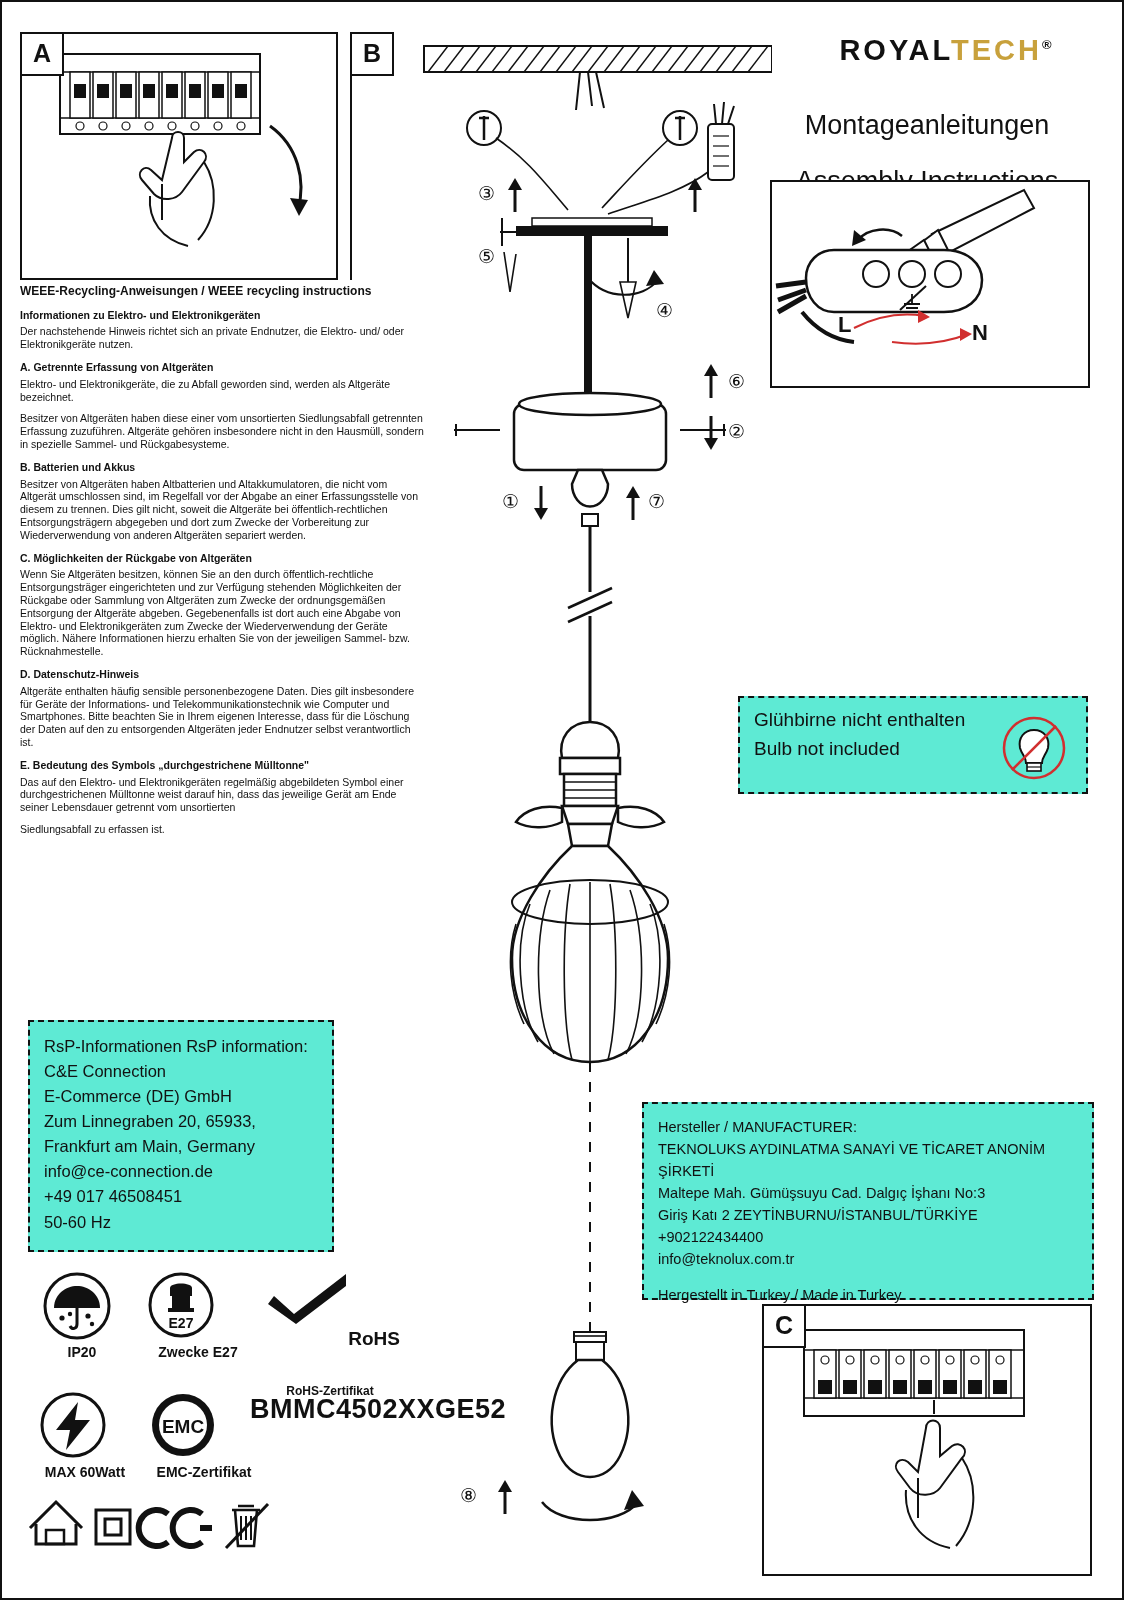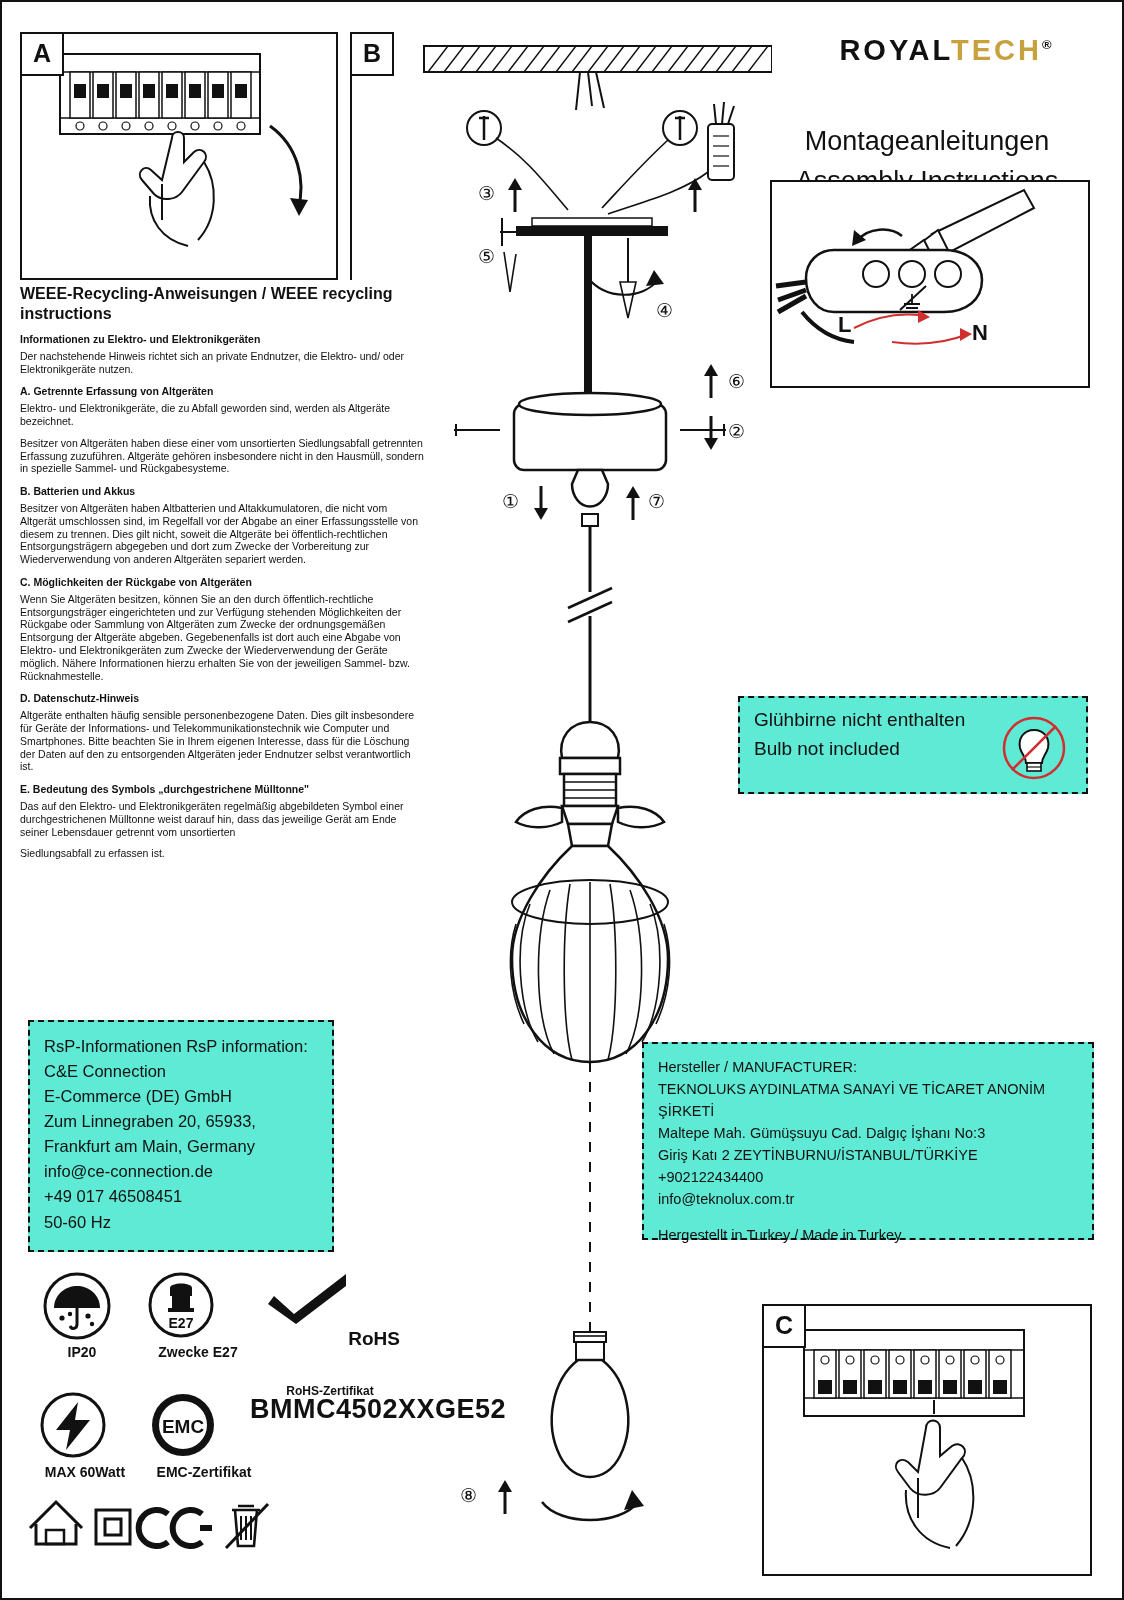--- a/index.html
+++ b/index.html
@@ -24,21 +24,21 @@
     font-size:29px; font-weight:bold; letter-spacing:3px;
   }
   .brand .royal { color:#111; }
   .brand .tech { color:#c8a13c; }
   .brand .reg { font-size:13px; vertical-align:super; }
 
   .title-de, .title-en {
     left:760px; width:330px; text-align:center;
     font-size:27px; color:#111;
   }
-  .title-de { top:108px;margin-top:16px; }
+  .title-de { top:108px; }
   .title-en { top:135px;margin-top:29px; }
 
   
   .badge {
     width:40px; height:40px; border:2px solid #111; background:#fff;
     font-size:25px; font-weight:bold; text-align:center; line-height:38px;
     z-index:5;
   }
 
   
@@ -48,34 +48,34 @@
   }
   .panelB-rule {
     left:348px; top:30px; width:2px; height:248px; background:#111;
   }
 
   
   .weee {
     left:18px; top:282px; width:404px; height:660px;
     font-size:10.5px; line-height:1.22;
   }
-  .weee h3 { font-size:16px; margin:0 0 8px 0; }
+  .weee h3 { font-size:12px; margin:0 0 8px 0; }
   .weee h4 { font-size:10.5px; margin:10px 0 4px 0; }
   .weee p { margin:0 0 9px 0; }
 
   
   .dashbox {
     border:2px dashed #111; box-sizing:border-box; background:#5eead4;
   }
   .rsp {
     left:26px; top:1018px; width:306px; height:232px;
     padding:12px 14px; font-size:16.5px; line-height:1.52;
   }
   .manu {
-    left:640px; top:1040px; width:452px; height:198px;
+    left:640px; top:1100px; width:452px; height:198px;
     padding:12px 14px; font-size:14.5px; line-height:1.52;
   }
   .bulbbox {
     left:736px; top:694px; width:350px; height:98px;
     padding:8px 14px; font-size:19px; line-height:1.5;
   }
 
   
   .iconrow { left:10px; top:1268px; width:420px; }
   .icell { position:absolute; text-align:center; }

